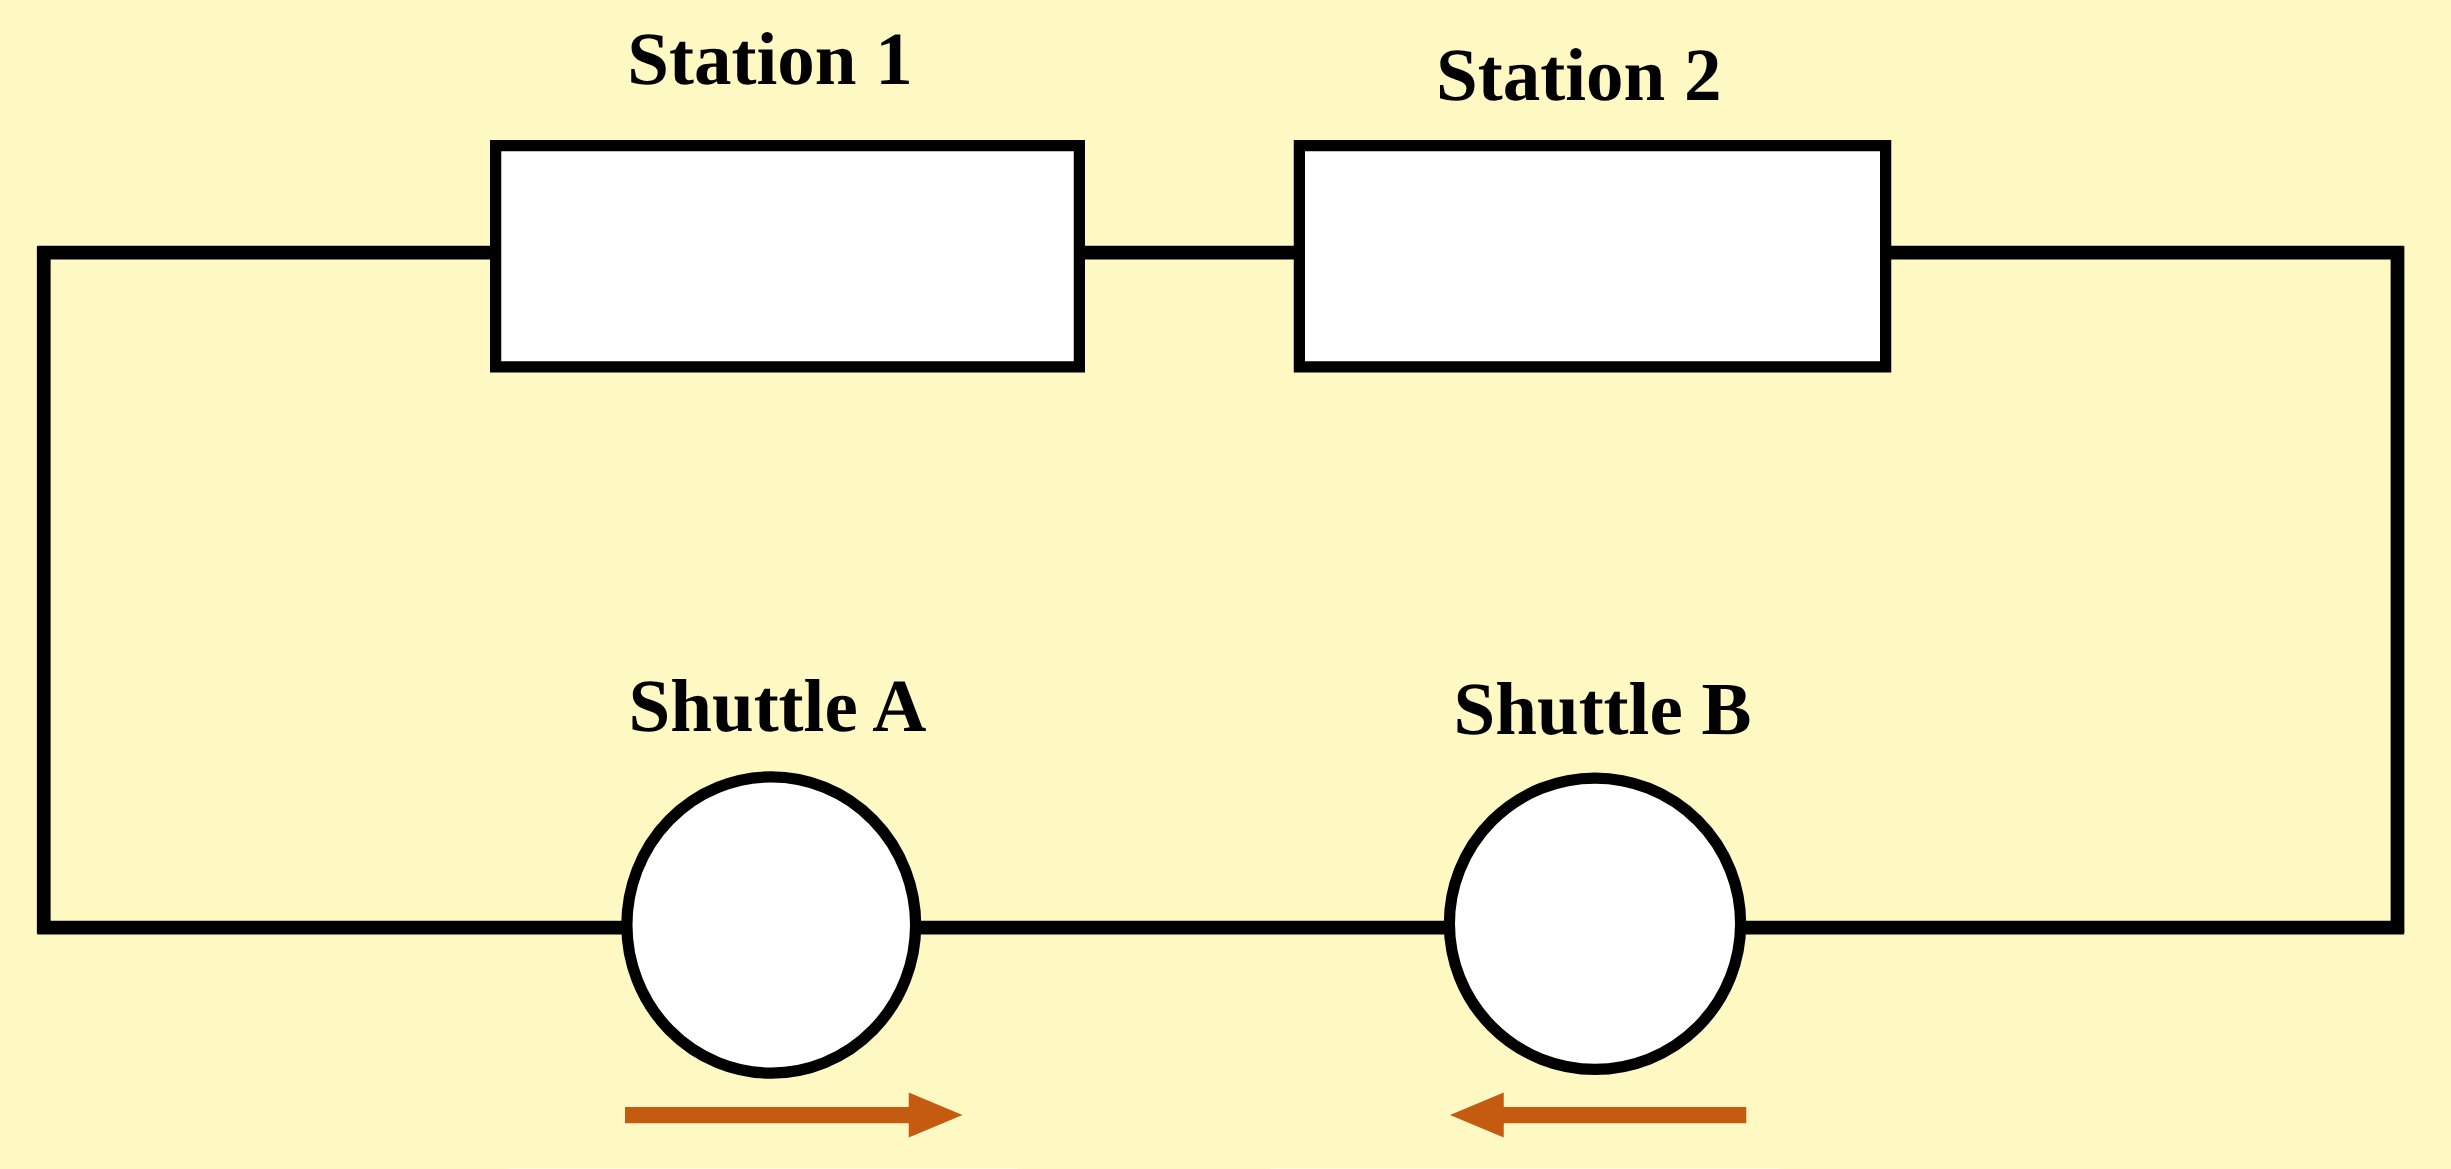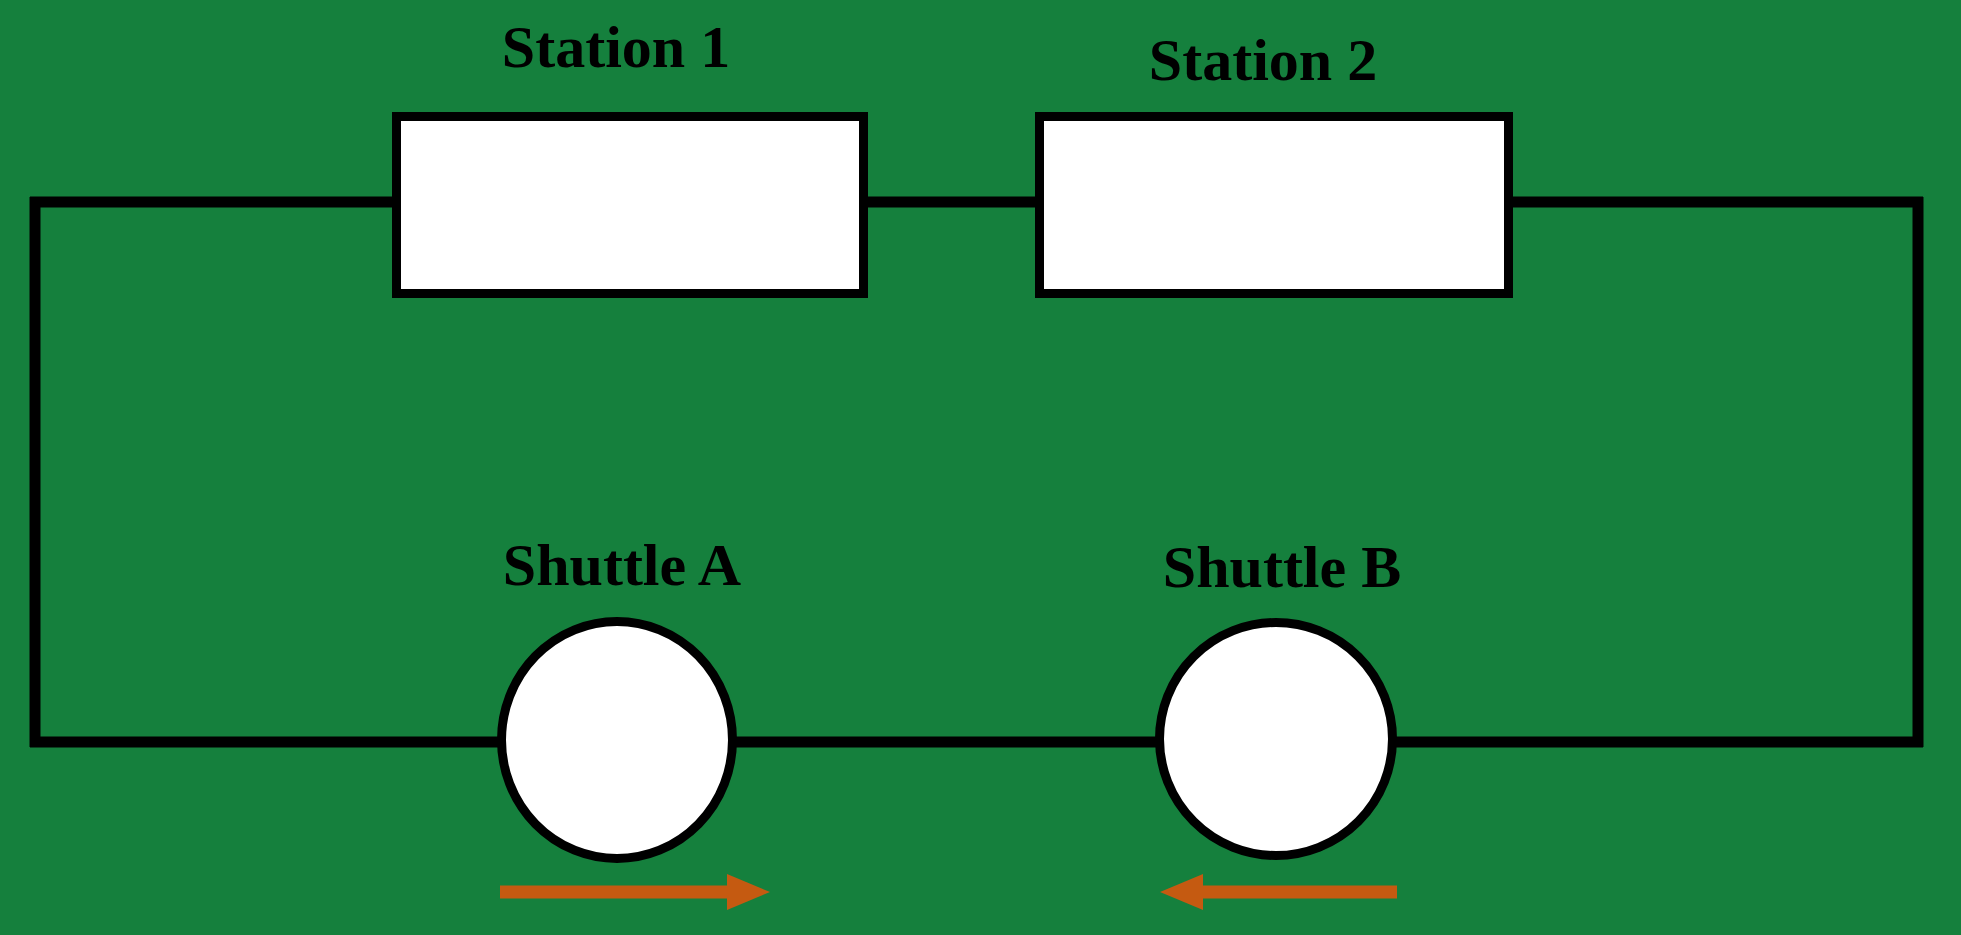--- a/index.html
+++ b/index.html
@@ -5,21 +5,21 @@
 <style>
   html, body {
     margin: 0;
     padding: 0;
     background: #ffffff;
   }
   .stage {
     position: relative;
     width: 1961px;
     height: 935px;
-    background: #15803d;
+    background: #fef9c3;
     overflow: hidden;
   }
   svg.diagram {
     position: absolute;
     top: 0;
     left: 0;
     display: block;
   }
   .label-text {
     font-family: "Liberation Serif", "DejaVu Serif", serif;

